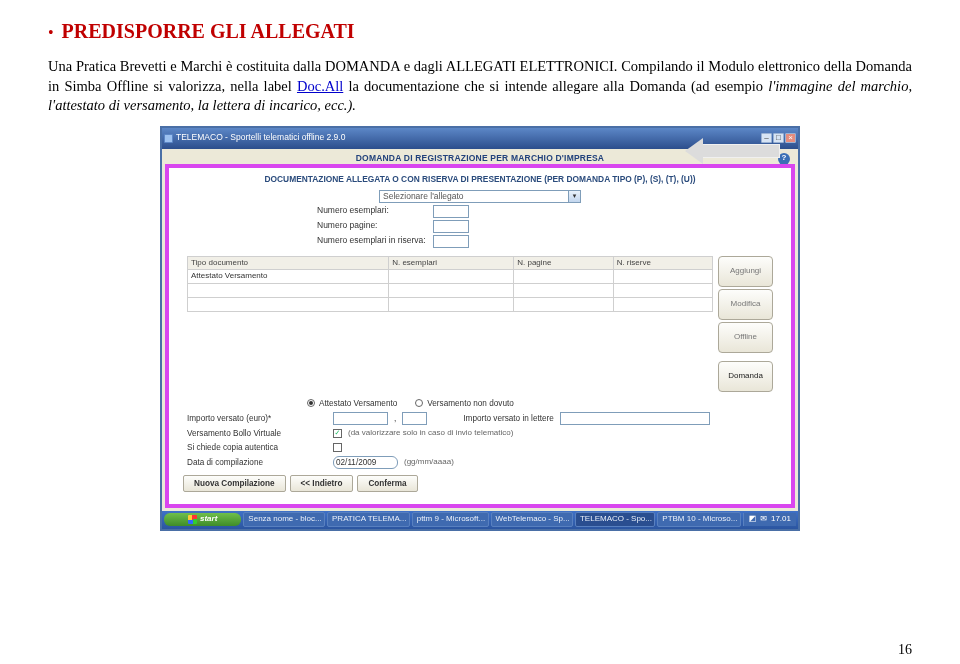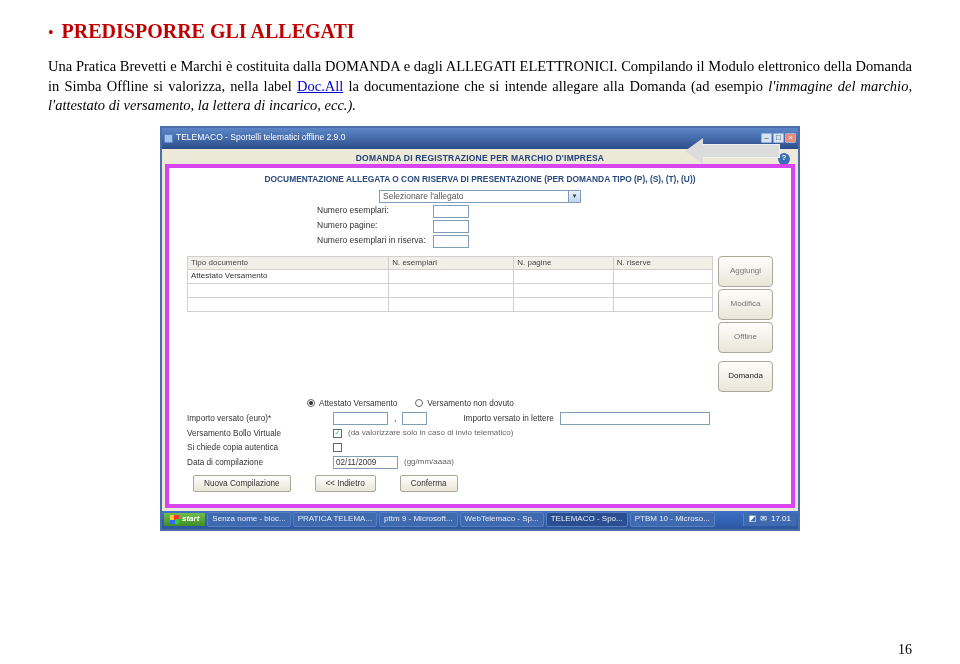--- a/index.html
+++ b/index.html
@@ -104,28 +104,28 @@
   .gbtn.enabled { color:#222; }
 
   .bot-form { margin: 6px 10px 0 10px; }
   .bot-row { display:flex; align-items:center; gap:6px; margin:3px 0; font-size:8.2px; }
   .radio { width:8px; height:8px; border:1px solid #666; border-radius:50%; display:inline-flex; align-items:center; justify-content:center;}
   .radio.sel::after { content:""; width:4px; height:4px; background:#333; border-radius:50%; }
   .chk { width:9px; height:9px; border:1px solid #666; background:#fff; display:inline-flex; align-items:center; justify-content:center; font-size:7px; color:#2b6; }
   .lab2 { width: 140px; }
   .hint { color:#666; font-size:8px; }
 
-  .main-btn-row { display:flex; gap:24px; margin:6px 16px; }
+  .main-btn-row { display:flex; gap:4px; margin:6px 6px;font-weight:bold; }
   .mainbtn { padding:2px 10px; font-size:8.2px; background:linear-gradient(#fdfdfb,#e9e6d8); border:1px solid #aca899; border-radius:2px; }
 
   .taskbar {
     display:flex; align-items:center; background:linear-gradient(#3f71c7,#2b55a0);
     height:18px; padding:0 2px; gap:2px; font-size:8px; color:#fff;
   }
-  .start-btn { background:linear-gradient(#6fbf4b,#3f8c2a); border-radius:0; padding:1px 6px; display:flex; align-items:center; gap:3px; font-weight:bold; color:#fff; font-style:italic;}
+  .start-btn { background:linear-gradient(#6fbf4b,#3f8c2a); border-radius:6px; padding:1px 24px; display:flex; align-items:center; gap:3px; font-weight:bold; color:#fff; font-style:italic;}
   .task { background:#3f6ab0; border:1px solid #5880c0; border-radius:2px; padding:1px 4px; display:flex; align-items:center; gap:2px; max-width:85px; overflow:hidden; white-space:nowrap; color:#eaf0fa;}
   .task.active { background:#2a4e90; }
   .tray { margin-left:auto; background:#3f6ab0; border-left:1px solid #5880c0; padding:1px 5px; display:flex; align-items:center; gap:4px;}
 
   .page-num { position:absolute; bottom:4px; right:48px; font-size:14px; }
 </style>
 </head>
 <body>
 
 <div class="heading-row">
@@ -244,21 +244,21 @@
         <span class="lab2">Versamento Bollo Virtuale</span>
         <span class="chk">✓</span>
         <span class="hint">(da valorizzare solo in caso di invio telematico)</span>
       </div>
       <div class="bot-row">
         <span class="lab2">Si chiede copia autentica</span>
         <span class="chk"></span>
       </div>
       <div class="bot-row">
         <span class="lab2">Data di compilazione</span>
-        <div class="fld" style="width:65px; padding:0 2px;">02/11/2009</div>
+        <div class="fld" style="width:65px; padding:0 2px;border-radius:6px;">02/11/2009</div>
         <span class="hint">(gg/mm/aaaa)</span>
       </div>
     </div>
 
     <div class="main-btn-row">
       <div class="mainbtn">Nuova Compilazione</div>
       <div class="mainbtn">&lt;&lt; Indietro</div>
       <div class="mainbtn">Conferma</div>
     </div>
   </div>

